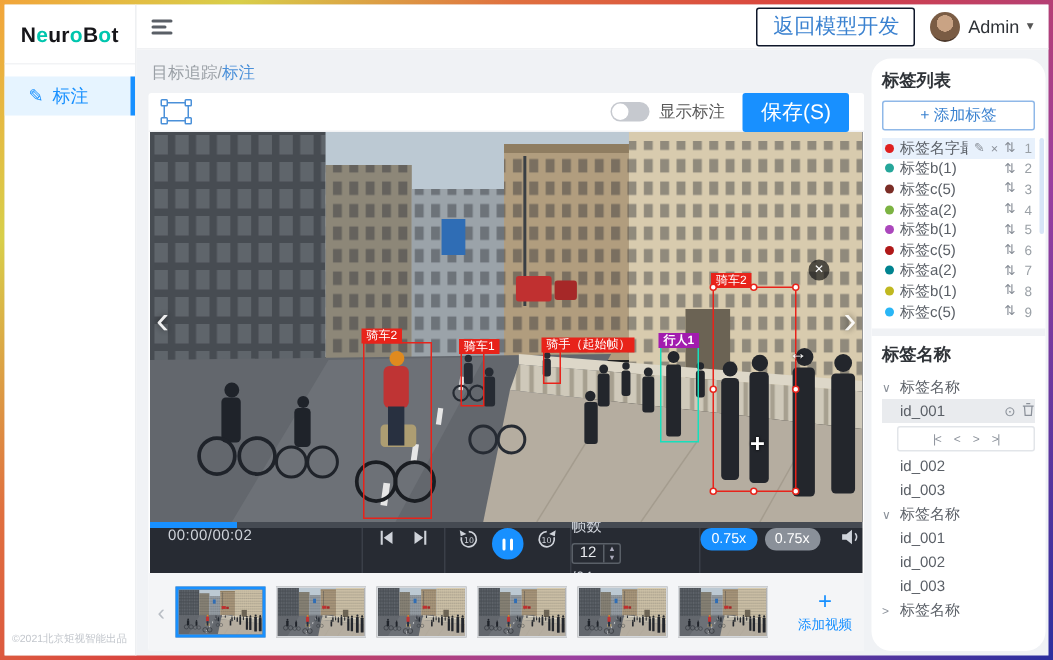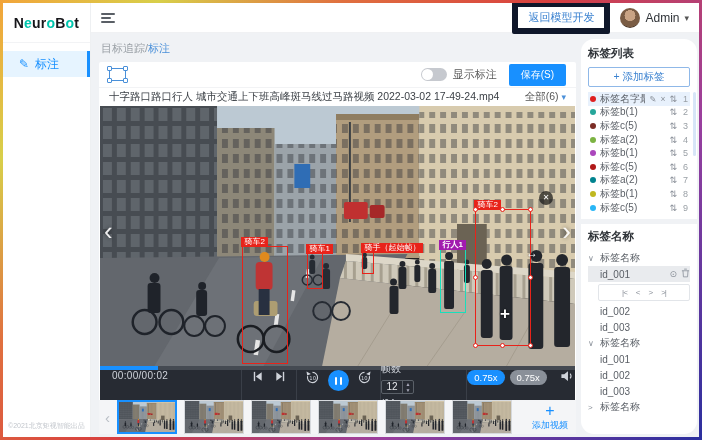--- a/index.html
+++ b/index.html
@@ -14,42 +14,42 @@
   .menu-item{height:26px;margin-top:8px;display:flex;align-items:center;gap:6px;padding-left:16px;font-size:12px;color:#1890ff;background:#e6f4ff;border-right:3px solid #1890ff;cursor:pointer;}
   .copyright{position:absolute;bottom:6px;left:5px;font-size:7px;color:#c2c6cc;white-space:nowrap;}
 
   
   .rightcol{flex:1;display:flex;flex-direction:column;min-width:0;}
   .topbar{height:30px;background:#fff;display:flex;align-items:center;padding:0 10px;border-bottom:1px solid #f0f1f3;flex:none;}
   .burger{width:14px;cursor:pointer;}
   .burger i{display:block;height:2px;background:#5a5f66;margin:2px 0;border-radius:1px;}
   .burger i:nth-child(2){width:10px;}
   .topbar-right{margin-left:auto;display:flex;align-items:center;gap:10px;}
-  .btn-ghost{border:6px solid #0f172a;color:#3b82d0;background:#fff;border-radius:2px;font-size:11px;padding:3px 10px;cursor:pointer;}
+  .btn-ghost{border:1px solid #0f172a;color:#3b82d0;background:#fff;border-radius:2px;font-size:14px;padding:3px 10px;cursor:pointer;}
   .user{display:flex;align-items:center;gap:5px;font-size:12px;color:#2f3338;cursor:pointer;}
   .avatar{width:20px;height:20px;border-radius:50%;background:radial-gradient(circle at 50% 38%,#c9a384 0 34%,#7a5c44 35% 70%,#4e3a2c 71%);}
   .caret{font-size:9px;color:#555;}
 
   .content{flex:1;display:flex;padding:6px 2px 3px 8px;gap:5px;min-height:0;}
   .main-col{flex:1;display:flex;flex-direction:column;min-width:0;}
   .breadcrumb{font-size:11px;color:#9aa0a6;padding:2px 2px 6px;}
   .breadcrumb .cur{color:#4a90d9;}
 
   
   .card{background:#fff;flex:1;display:flex;flex-direction:column;min-height:0;border-radius:2px;}
   .tools{height:26px;display:flex;align-items:center;padding:0 10px;border-bottom:1px solid #f2f3f5;flex:none;}
   .rect-tool{width:17px;height:13px;border:1.5px solid #4a90d9;position:relative;border-radius:1px;cursor:pointer;}
   .rect-tool b{position:absolute;width:5px;height:5px;background:#fff;border:1.3px solid #4a90d9;border-radius:1px;}
   .rect-tool b:nth-child(1){left:-3px;top:-3px}.rect-tool b:nth-child(2){right:-3px;top:-3px}
   .rect-tool b:nth-child(3){left:-3px;bottom:-3px}.rect-tool b:nth-child(4){right:-3px;bottom:-3px}
   .tools-right{margin-left:auto;display:flex;align-items:center;gap:12px;}
   .toggle-wrap{display:flex;align-items:center;gap:6px;color:#595959;}
   .toggle{width:26px;height:13px;background:#c6c9cf;border-radius:7px;position:relative;cursor:pointer;}
   .toggle i{position:absolute;left:1px;top:1px;width:11px;height:11px;background:#fff;border-radius:50%;}
-  .btn-primary{background:#1890ff;color:#fff;border:none;border-radius:2px;font-size:10px;padding:4px 12px;cursor:pointer;}
+  .btn-primary{background:#1890ff;color:#fff;border:none;border-radius:2px;font-size:14px;padding:4px 12px;cursor:pointer;}
 
   .title-row{height:18px;display:flex;align-items:center;justify-content:space-between;padding:0 10px;font-size:10.5px;color:#3a3f45;flex:none;}
   .filter{color:#555;cursor:pointer;}
   .filter .caret{color:#4a90d9;}
 
   
   .video{position:relative;height:260px;margin:0 1px;background:#222;overflow:hidden;flex:none;}
   .video svg.scene{display:block;width:100%;height:100%;}
   .abox{position:absolute;border:1.6px solid;pointer-events:auto;}
   .box-label{position:absolute;left:-1.6px;bottom:100%;color:#fff;font-size:8px;line-height:10px;padding:0 3px;white-space:nowrap;}
@@ -284,24 +284,20 @@
               <div class="toggle-wrap">
                 <span class="toggle">
                       <i></i>
                     </span>
                 <span>显示标注</span>
               </div>
               <button class="btn-primary">保存(S)</button>
             </div>
           </div>
 
-          <div class="title-row">
-            <span>十字路口路口行人 城市交通上下班高峰斑马线过马路视频 2022-03-02 17-49-24.mp4</span>
-            <span class="filter"><span>全部(6)</span> <span class="caret">▾</span></span>
-          </div>
 
           <div class="video">
             <svg class="scene">
                   <use href="#scene"></use>
                 </svg>
 
             <div class="abox" style="left: 142px; top: 140px; width: 46px; height: 118px; border-color: rgb(232, 35, 26);">
                   <span class="box-label" style="background: rgb(232, 35, 26);">骑车2</span>
                 </div>
             <div class="abox" style="left: 207px; top: 147px; width: 16px; height: 36px; border-color: rgb(232, 35, 26);">

